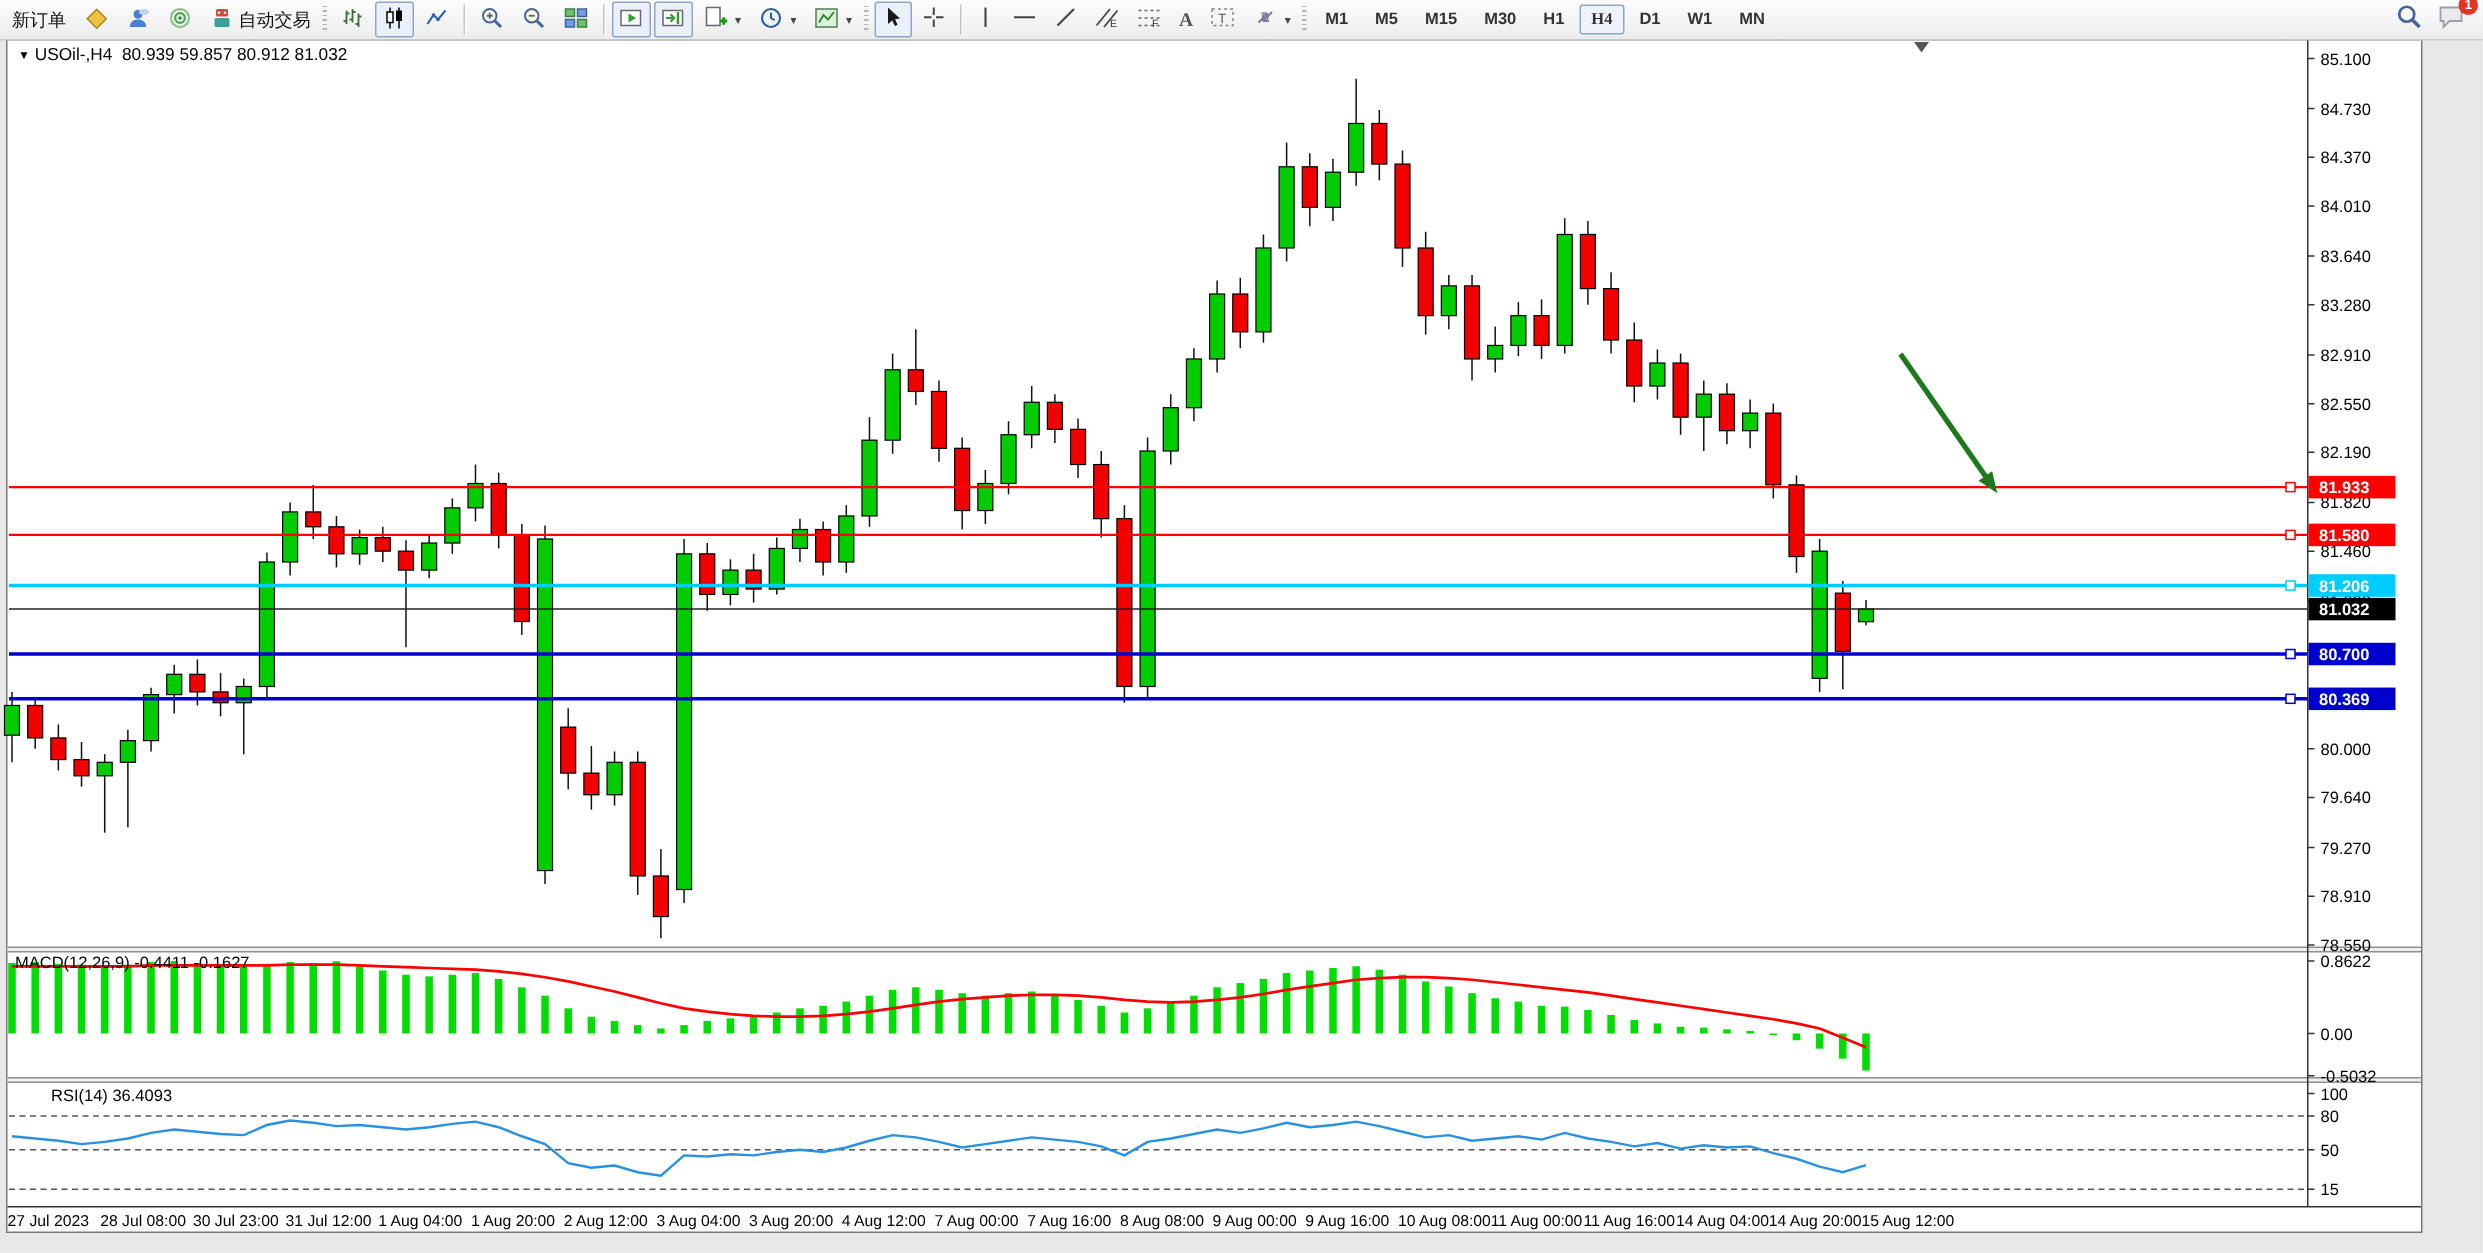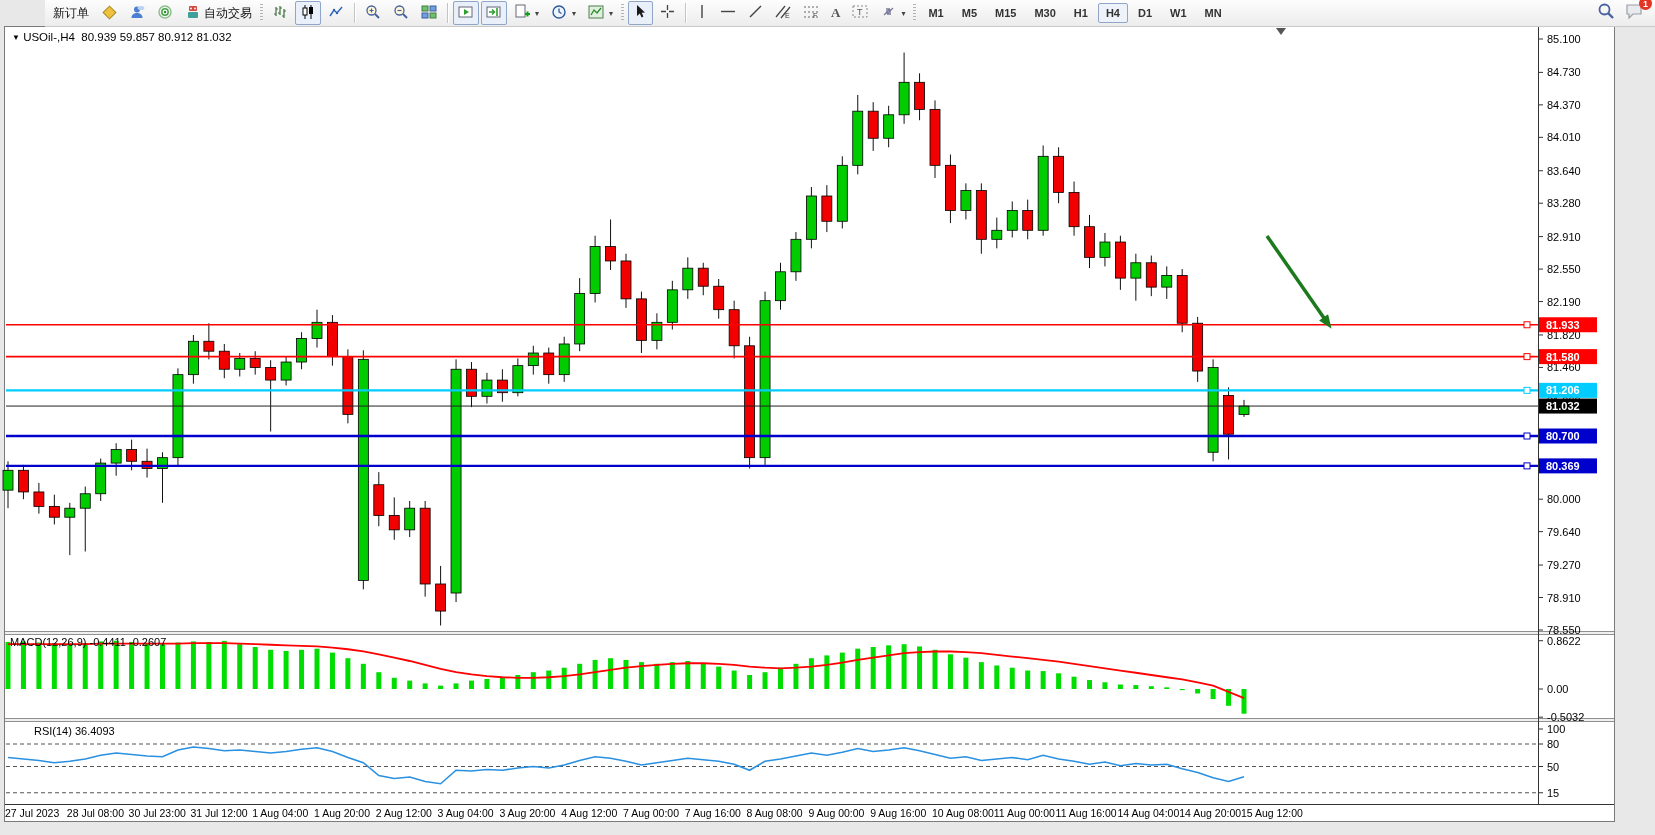--- a/index.html
+++ b/index.html
@@ -1,27 +1,27 @@
 <!DOCTYPE html>
 <html><head>
 <meta charset="utf-8">
 <style>
   html,body{margin:0;padding:0;width:1655px;height:835px;overflow:hidden;background:#e8e8e8;
     font-family:"Liberation Sans",sans-serif;}
   
   .toolbar{position:relative;z-index:5;height:26px;display:flex;align-items:center;
-    background:linear-gradient(#fdfdfd,#ececec);border-bottom:1px solid #c9c9c9;padding-left:2px;white-space:nowrap;margin-left:45px;}
+    background:linear-gradient(#fdfdfd,#ececec);border-bottom:1px solid #c9c9c9;padding-left:2px;white-space:nowrap;}
   .tbtn{height:20px;display:flex;align-items:center;gap:3px;padding:1px 4px;margin:0 1px;
     border:1px solid transparent;font-size:12px;color:#111;cursor:default;}
   .tbtn.pressed{border:1px solid #8fa6c8;background:#e9f0fa;border-radius:2px;}
   .tsep{width:1px;height:20px;background:#c4c4c4;box-shadow:1px 0 0 #fff;margin:0 4px;}
   .grip{width:3px;height:18px;margin:0 3px 0 2px;
     background:repeating-linear-gradient(#b5b5b5 0 1px,transparent 1px 3px);}
   .tf{font:bold 11px "Liberation Sans",sans-serif;color:#333;padding:3px 7px;margin:0 1px;border:1px solid transparent;}
-  .tf.active{border:1px solid #8fa6c8;background:#eef3fb;border-radius:2px;}
+  .tf.active{border:1px solid #8fa6c8;background:#eef3fb;border-radius:2px;font-family:Liberation Serif, serif;}
   .dd{font-size:8px;color:#444;margin-left:2px;}
   .tb-right{margin-left:auto;display:flex;align-items:center;margin-right:10px;gap:10px;}
   .badge-wrap{position:relative;}
   .badge{position:absolute;top:-5px;right:-7px;background:#e53424;color:#fff;border-radius:50%;
     width:13px;height:13px;font:bold 9px "Liberation Sans",sans-serif;display:flex;align-items:center;justify-content:center;}
   
   #chartwrap{position:absolute;left:0;top:26px;width:1655px;height:809px;}
   svg text{font-family:"Liberation Sans",sans-serif;}
   .ax{font-size:11px;fill:#000;}
   .dt{font-size:10.5px;fill:#000;}
@@ -594,15 +594,15 @@
         <text x="1117.3999999999999" y="818" class="dt">14 Aug 04:00</text>
         <text x="1179.2" y="818" class="dt">14 Aug 20:00</text>
         <text x="1241" y="818" class="dt">15 Aug 12:00</text>
       </g>
     </svg>
   <div class="overlay" style="left:12px;top:5px;">
     <span class="tri">▼</span>
     <span>USOil-,H4</span>&nbsp;
     <span>80.939 59.857 80.912 81.032</span>
   </div>
-  <div class="overlay" style="left:10px;top:610px;font-size:11px;">MACD(12,26,9) -0.4411 -0.2607</div>
+  <div class="overlay" style="left:10px;top:610px;font-size:11px;">MACD(12,26,9) -0.4411 -0.1627</div>
   <div class="overlay" style="left:10px;top:699px;font-size:11px;padding-left:24px;">RSI(14) 36.4093</div>
 </div>
 
 </body></html>

